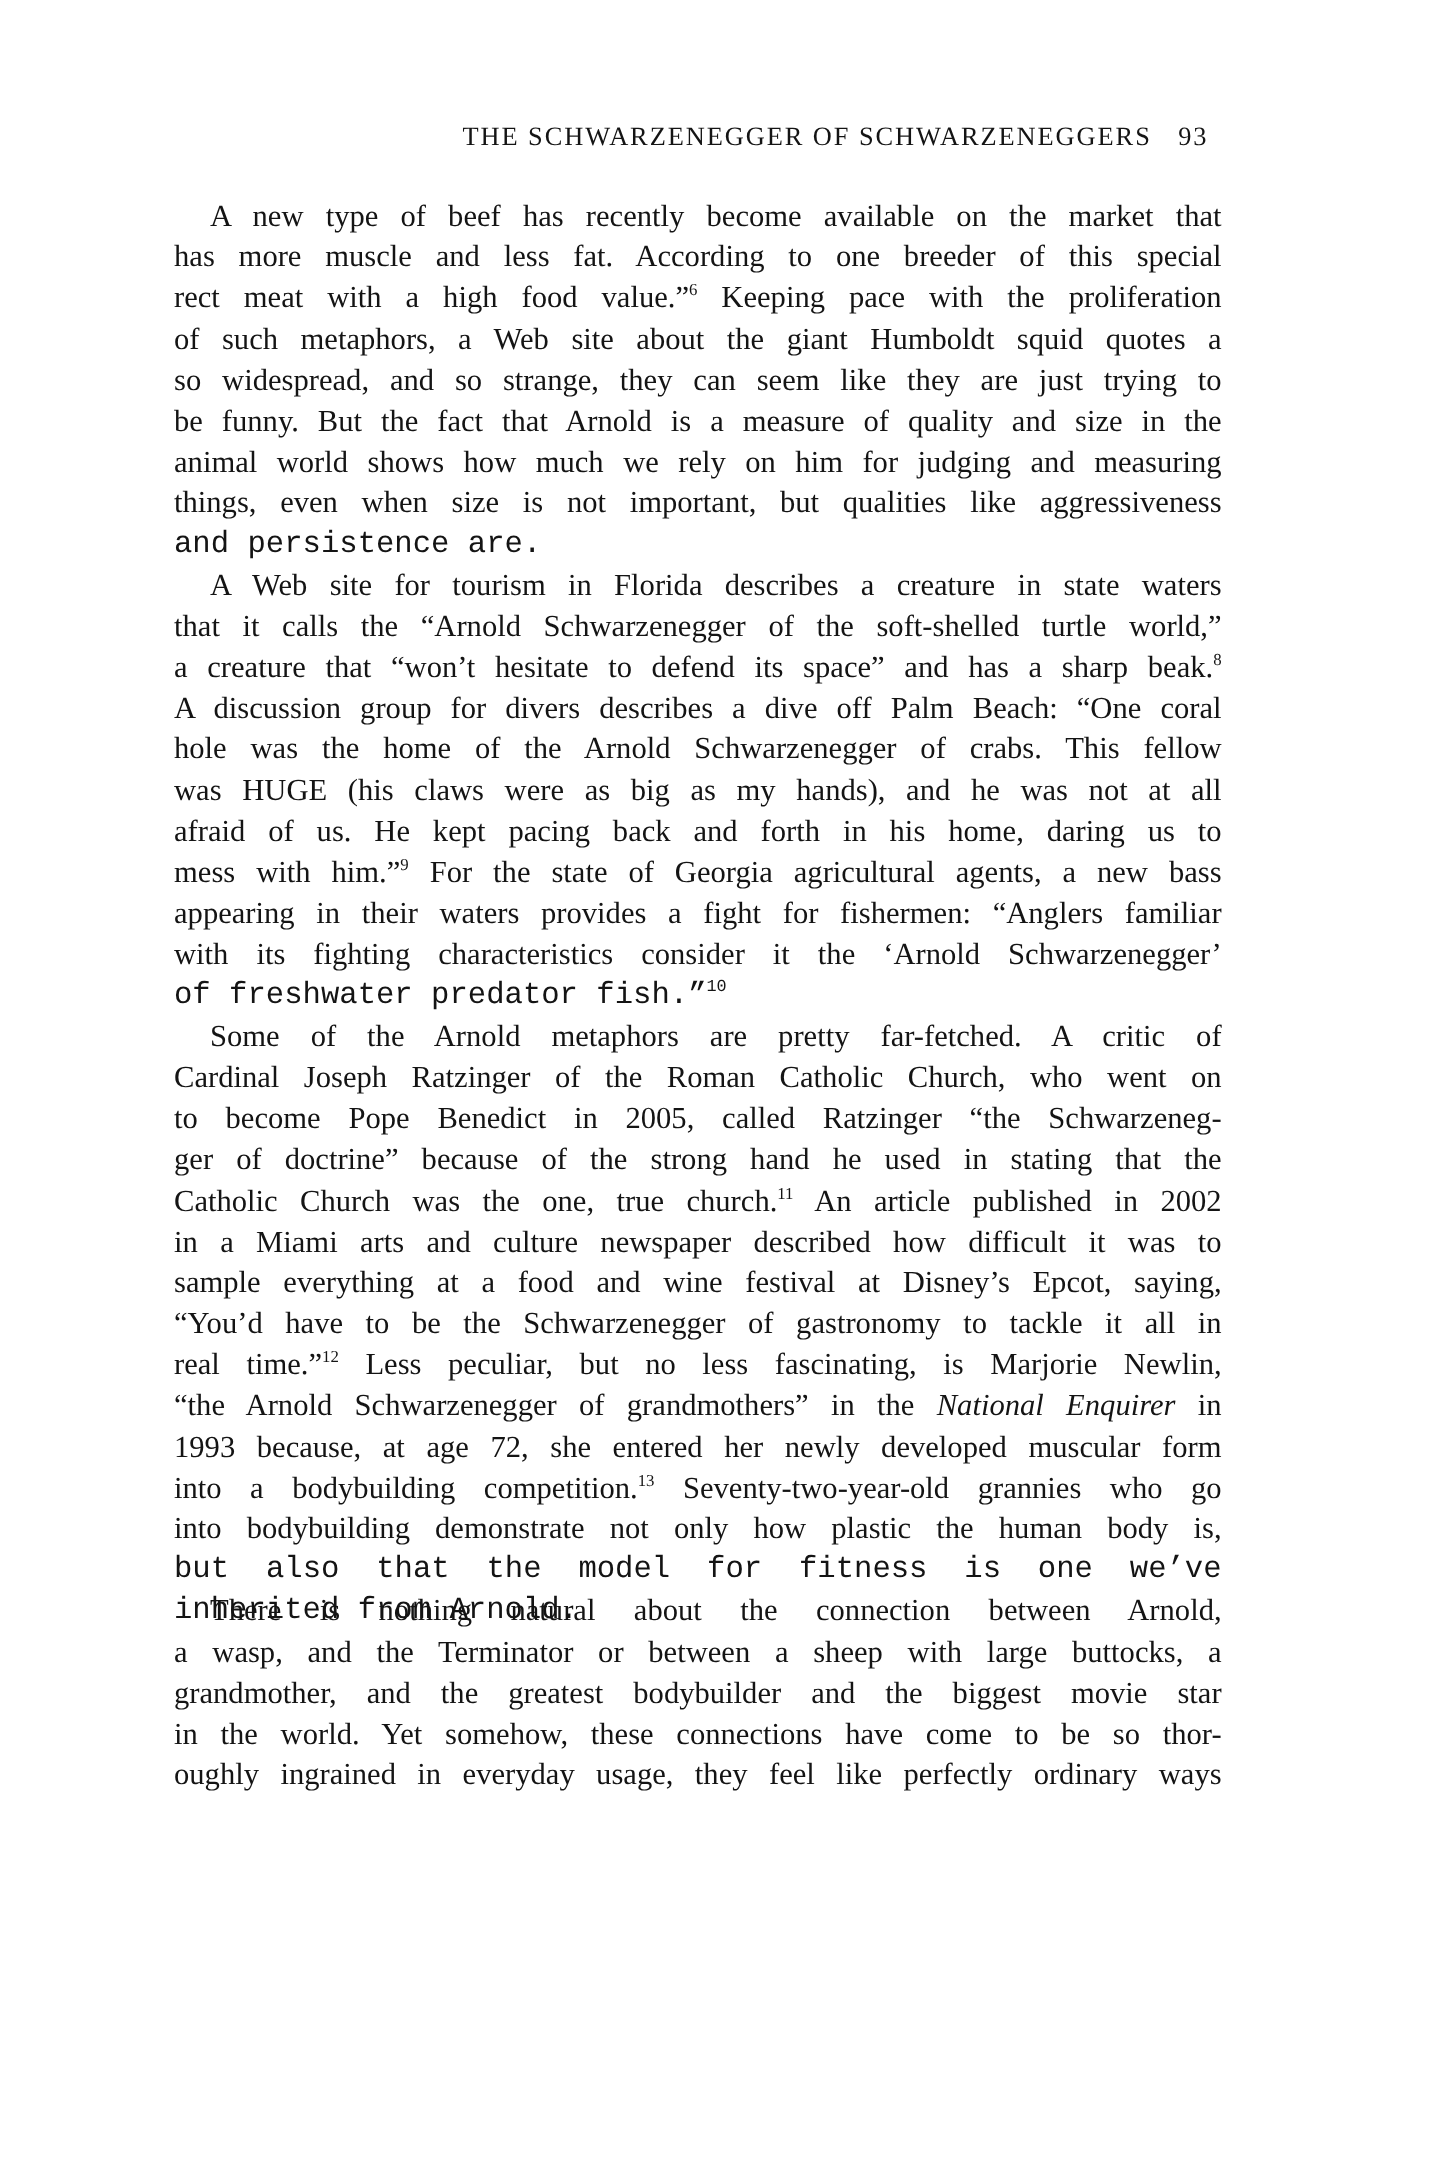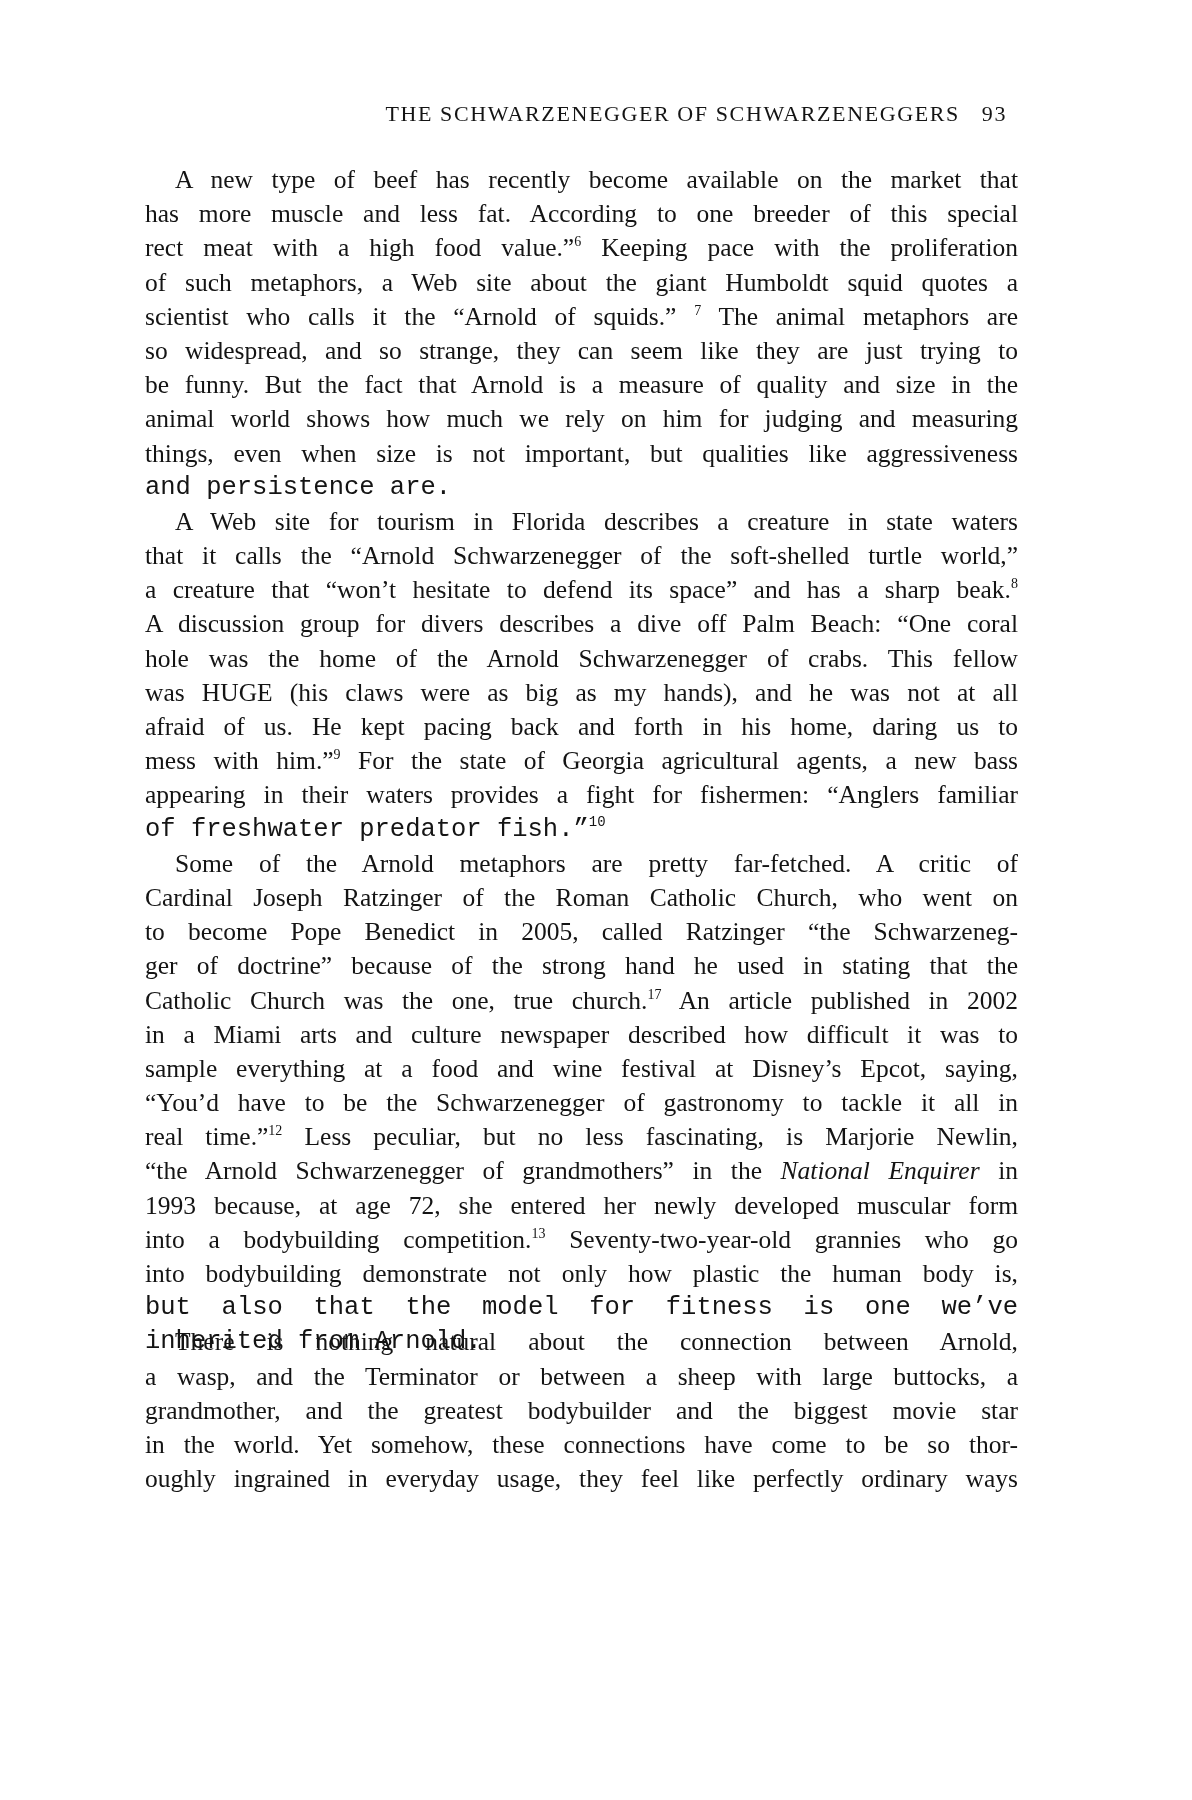--- a/index.html
+++ b/index.html
@@ -84,41 +84,41 @@
 <div class="page">
   <div class="running-head">
     <span class="title">THE SCHWARZENEGGER OF SCHWARZENEGGERS</span><span class="page-number">93</span>
   </div>
 
   <div class="body-text" id="body-text">
       <div class="line indent"><span class="line-inner"><span>A new type of beef has recently become available on the market that</span></span></div>
       <div class="line"><span class="line-inner"><span>has more muscle and less fat. According to one breeder of this special</span></span></div>
       <div class="line"><span class="line-inner"><span>rect meat with a high food value.”</span><sup>6</sup><span> Keeping pace with the proliferation</span></span></div>
       <div class="line"><span class="line-inner"><span>of such metaphors, a Web site about the giant Humboldt squid quotes a</span></span></div>
-      <div class="line"><span class="line-inner"><span>scientist who calls it the “Arnold of squids.” </span><sup>7</sup><span> The animal metaphors are</span></span></div>
       <div class="line"><span class="line-inner"><span>so widespread, and so strange, they can seem like they are just trying to</span></span></div>
       <div class="line"><span class="line-inner"><span>be funny. But the fact that Arnold is a measure of quality and size in the</span></span></div>
       <div class="line"><span class="line-inner"><span>animal world shows how much we rely on him for judging and measuring</span></span></div>
       <div class="line"><span class="line-inner"><span>things, even when size is not important, but qualities like aggressiveness</span></span></div>
       <div class="line last"><span class="line-inner"><span>and persistence are.</span></span></div>
       <div class="line indent"><span class="line-inner"><span>A Web site for tourism in Florida describes a creature in state waters</span></span></div>
       <div class="line"><span class="line-inner"><span>that it calls the “Arnold Schwarzenegger of the soft-shelled turtle world,”</span></span></div>
       <div class="line"><span class="line-inner"><span>a creature that “won’t hesitate to defend its space” and has a sharp beak.</span><sup>8</sup></span></div>
       <div class="line"><span class="line-inner"><span>A discussion group for divers describes a dive off Palm Beach: “One coral</span></span></div>
       <div class="line"><span class="line-inner"><span>hole was the home of the Arnold Schwarzenegger of crabs. This fellow</span></span></div>
       <div class="line"><span class="line-inner"><span>was HUGE (his claws were as big as my hands), and he was not at all</span></span></div>
       <div class="line"><span class="line-inner"><span>afraid of us. He kept pacing back and forth in his home, daring us to</span></span></div>
       <div class="line"><span class="line-inner"><span>mess with him.”</span><sup>9</sup><span> For the state of Georgia agricultural agents, a new bass</span></span></div>
       <div class="line"><span class="line-inner"><span>appearing in their waters provides a fight for fishermen: “Anglers familiar</span></span></div>
+      <div class="line"><span class="line-inner"><span>with its fighting characteristics consider it the ‘Arnold Schwarzenegger’</span></span></div>
       <div class="line last"><span class="line-inner"><span>of freshwater predator fish.”</span><sup>10</sup></span></div>
       <div class="line indent"><span class="line-inner"><span>Some of the Arnold metaphors are pretty far-fetched. A critic of</span></span></div>
       <div class="line"><span class="line-inner"><span>Cardinal Joseph Ratzinger of the Roman Catholic Church, who went on</span></span></div>
       <div class="line"><span class="line-inner"><span>to become Pope Benedict in 2005, called Ratzinger “the Schwarzeneg-</span></span></div>
       <div class="line"><span class="line-inner"><span>ger of doctrine” because of the strong hand he used in stating that the</span></span></div>
-      <div class="line"><span class="line-inner"><span>Catholic Church was the one, true church.</span><sup>17</sup><span> An article published in 2002</span></span></div>
+      <div class="line"><span class="line-inner"><span>Catholic Church was the one, true church.</span><sup>11</sup><span> An article published in 2002</span></span></div>
       <div class="line"><span class="line-inner"><span>in a Miami arts and culture newspaper described how difficult it was to</span></span></div>
       <div class="line"><span class="line-inner"><span>sample everything at a food and wine festival at Disney’s Epcot, saying,</span></span></div>
       <div class="line"><span class="line-inner"><span>“You’d have to be the Schwarzenegger of gastronomy to tackle it all in</span></span></div>
       <div class="line"><span class="line-inner"><span>real time.”</span><sup>12</sup><span> Less peculiar, but no less fascinating, is Marjorie Newlin,</span></span></div>
       <div class="line"><span class="line-inner"><span>“the Arnold Schwarzenegger of grandmothers” in the </span><em>National Enquirer</em><span> in</span></span></div>
       <div class="line"><span class="line-inner"><span>1993 because, at age 72, she entered her newly developed muscular form</span></span></div>
       <div class="line"><span class="line-inner"><span>into a bodybuilding competition.</span><sup>13</sup><span> Seventy-two-year-old grannies who go</span></span></div>
       <div class="line"><span class="line-inner"><span>into bodybuilding demonstrate not only how plastic the human body is,</span></span></div>
       <div class="line last"><span class="line-inner"><span>but also that the model for fitness is one we’ve inherited from Arnold.</span></span></div>
       <div class="line indent"><span class="line-inner"><span>There is nothing natural about the connection between Arnold,</span></span></div>

